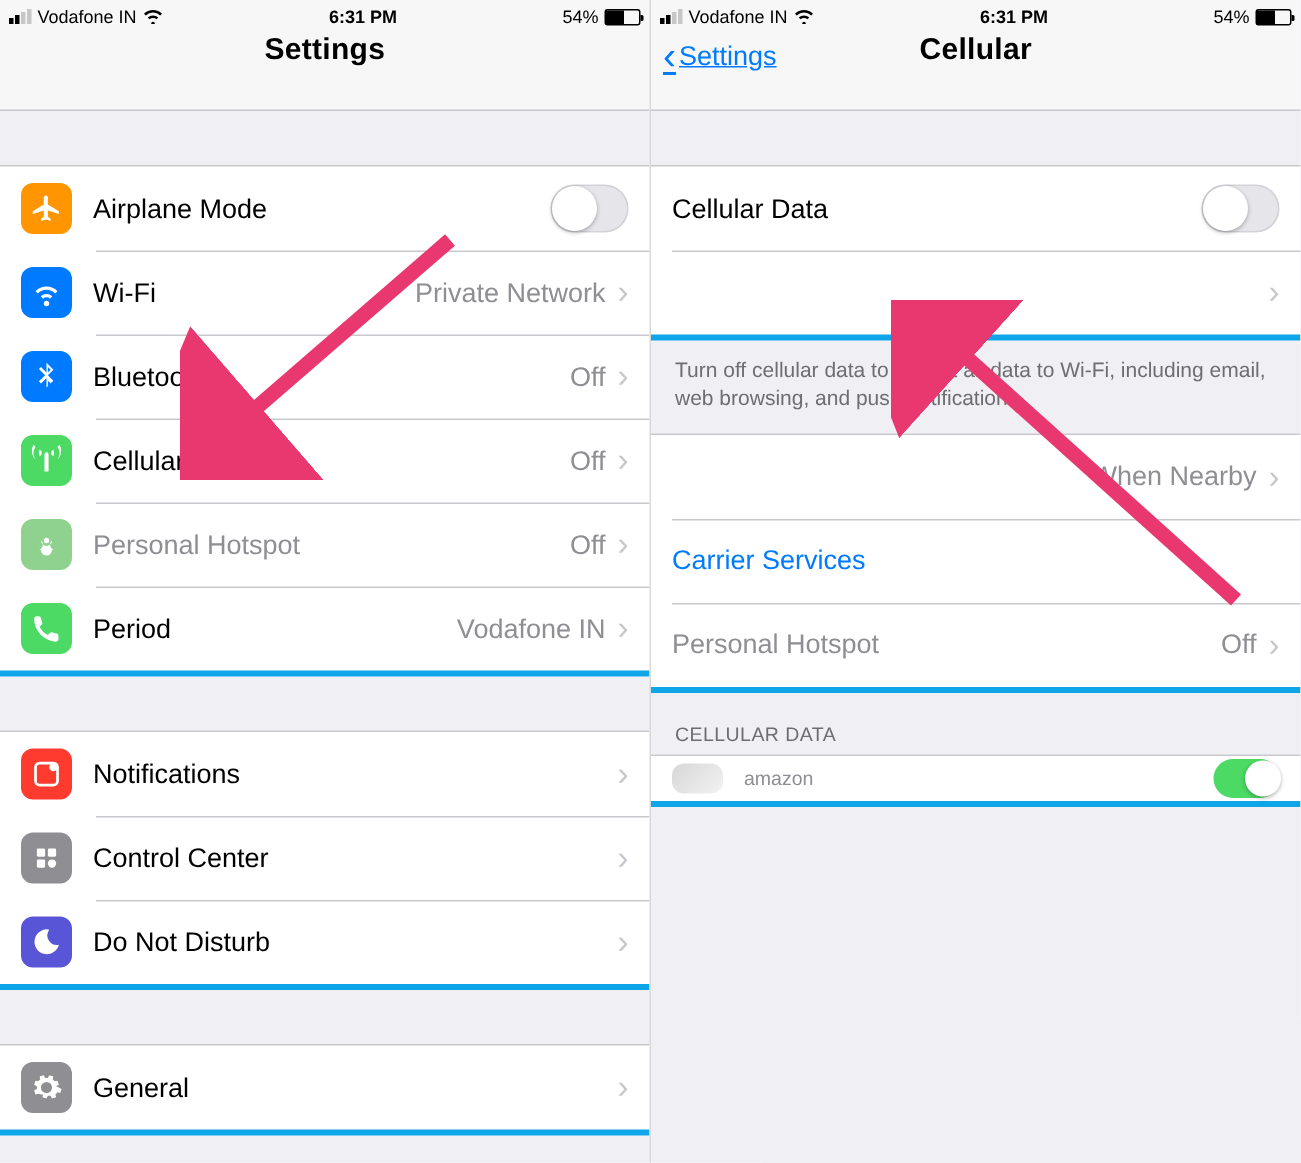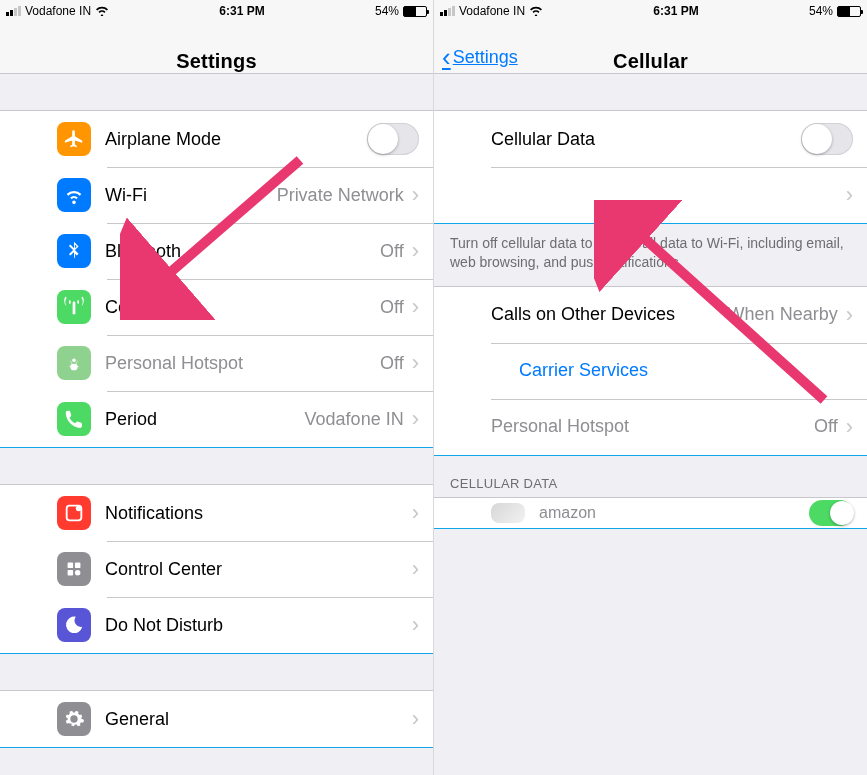--- a/index.html
+++ b/index.html
@@ -14,39 +14,39 @@
   .sig-bars { display:flex; align-items:flex-end; gap:1px; }
   .sig-bars span { width:3px; background:#000; display:block; }
   .sig-bars span:nth-child(1){height:4px;} .sig-bars span:nth-child(2){height:6px;}
   .sig-bars span:nth-child(3){height:8px;background:#c7c7c7;} .sig-bars span:nth-child(4){height:10px;background:#c7c7c7;}
   .wifi-glyph{font-size:13px;}
   .battery{width:24px;height:11px;border:1px solid #000;border-radius:2px;position:relative;}
   .battery::after{content:"";position:absolute;right:-3px;top:3px;width:2px;height:4px;background:#000;border-radius:0 1px 1px 0;}
   .battery i{display:block;height:100%;width:54%;background:#000;}
 
   
-  .nav { height:52px; background:#f7f7f7; border-bottom:1px solid #c8c7cc; display:flex; align-items:flex-end; justify-content:center; position:relative; }
+  .nav { height:52px; background:#f7f7f7; border-bottom:1px solid #c8c7cc; display:flex; align-items:flex-start; justify-content:center; position:relative; }
   .nav .title { font-size:20px; font-weight:600; letter-spacing:0.2px; }
   .nav .back { position:absolute; left:8px; display:flex; align-items:center; color:#007aff; font-size:18px; text-decoration:underline; }
   .nav .back .chev { font-size:26px; margin-right:2px; text-decoration:none; display:inline-block; }
 
   .spacer { height:36px; }
 
-  .group { background:#fff; border-top:1px solid #c8c7cc; border-bottom:1px solid #0ea5e9;padding-left:43px; }
+  .group { background:#fff; border-top:1px solid #c8c7cc; border-bottom:4px solid #0ea5e9; }
   .row { display:flex; align-items:center; height:56px; padding:0 14px 0 14px; position:relative; }
   .row + .row::before { content:""; position:absolute; left:64px; right:0; top:0; height:1px; background:#c8c7cc; }
   .row.noicon + .row.noicon::before,
   .row.noicon + .row.noicon-link::before,
   .row.noicon-link + .row.noicon::before { left:14px; }
   .icon { width:34px; height:34px; border-radius:8px; margin-right:14px; display:flex; align-items:center; justify-content:center; flex-shrink:0; }
   .icon svg { width:22px; height:22px; }
   .icon.app-icon { border-radius:8px; background:linear-gradient(135deg,#d7d7d7,#f2f2f2); }
   .label { font-size:18px; color:#000; flex:0 0 auto; }
   .label.muted { color:#8e8e93; }
-  .label.link { color:#007aff;margin-left:28px; }
+  .label.link { color:#007aff; }
   .fill { flex:1; }
   .value { font-size:18px; color:#8e8e93; margin-right:8px; text-align:right; }
   .chevron { color:#c7c7cc; font-size:22px; font-weight:300; }
 
   .switch { width:52px; height:32px; border-radius:16px; background:#e5e5ea; position:relative; box-shadow:inset 0 0 0 1px #d1d1d6; }
   .switch .knob { position:absolute; top:1px; left:1px; width:30px; height:30px; border-radius:50%; background:#fff; box-shadow:0 1px 3px rgba(0,0,0,0.3); }
   .switch.on { background:#4cd964; box-shadow:none; }
   .switch.on .knob { left:21px; }
   .switch.small { width:44px; height:26px; border-radius:13px; }
   .switch.small .knob { width:24px; height:24px; }
@@ -276,42 +276,41 @@
       </div>
       <div class="row noicon">
         <div class="fill"></div>
         <span class="chevron">›</span>
       </div>
     </div>
     <div class="footer-text">Turn off cellular data to restrict all data to Wi-Fi, including email, web browsing, and push notifications.</div>
 
     <div class="group">
       <div class="row noicon">
-        <span class="label">Calls on Other Devices</span>
         <div class="fill"></div>
         <span class="value">When Nearby</span>
         <span class="chevron">›</span>
       </div>
       <div class="row noicon noicon-link">
         <span class="label link">Carrier Services</span>
         <div class="fill"></div>
       </div>
       <div class="row noicon">
         <span class="label muted">Personal Hotspot</span>
         <div class="fill"></div>
         <span class="value">Off</span>
         <span class="chevron">›</span>
       </div>
     </div>
 
     <div class="section-header">CELLULAR DATA</div>
     <div class="group">
       <div class="row" style="height:30px;">
         <div class="icon app-icon" style="height:20px;overflow:hidden;"></div>
-        <span class="label muted" style="font-size:16px;">amazon</span>
+        <span class="label muted" style="font-size:13px;">amazon</span>
         <div class="fill"></div>
         <div class="switch small on">
             <div class="knob"></div>
           </div>
       </div>
     </div>
 
     <svg class="arrow" style="left:160px; top:200px;" width="250" height="220">
       <defs>
           <marker id="ah2" markerWidth="14" markerHeight="14" refX="3" refY="7" orient="auto">

